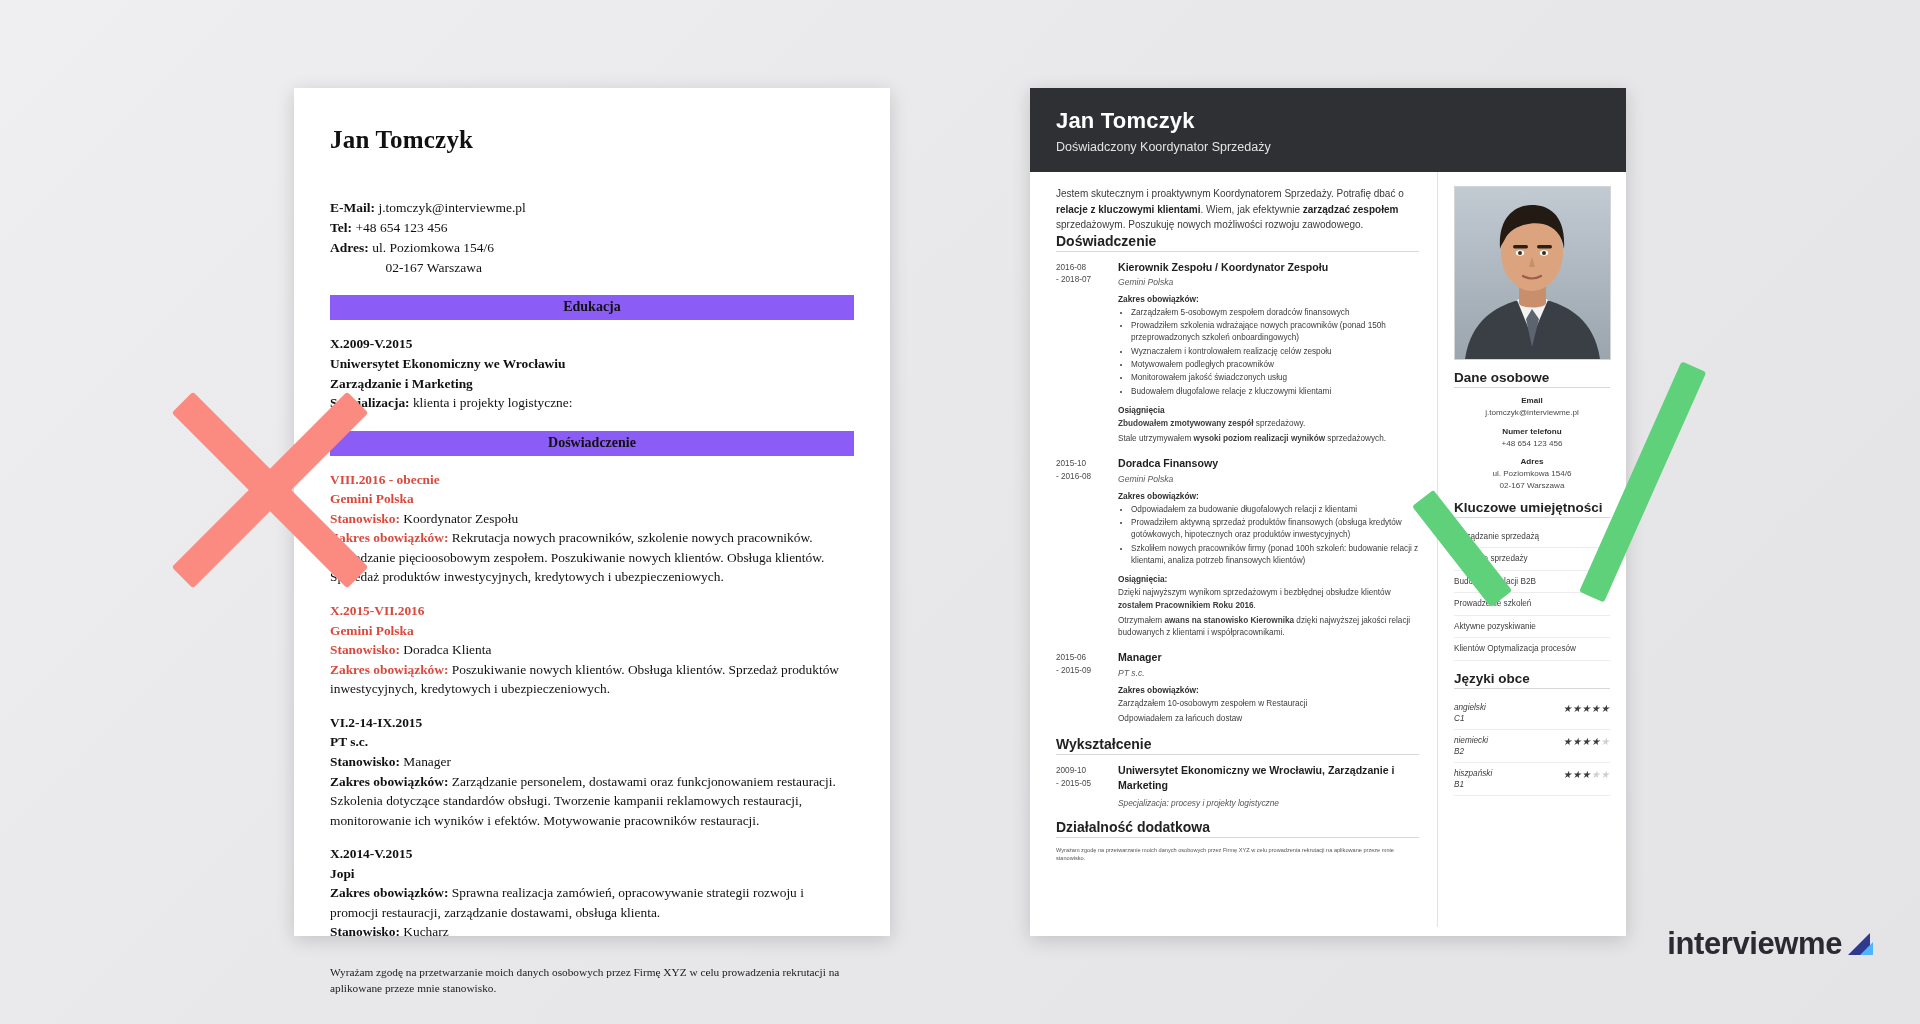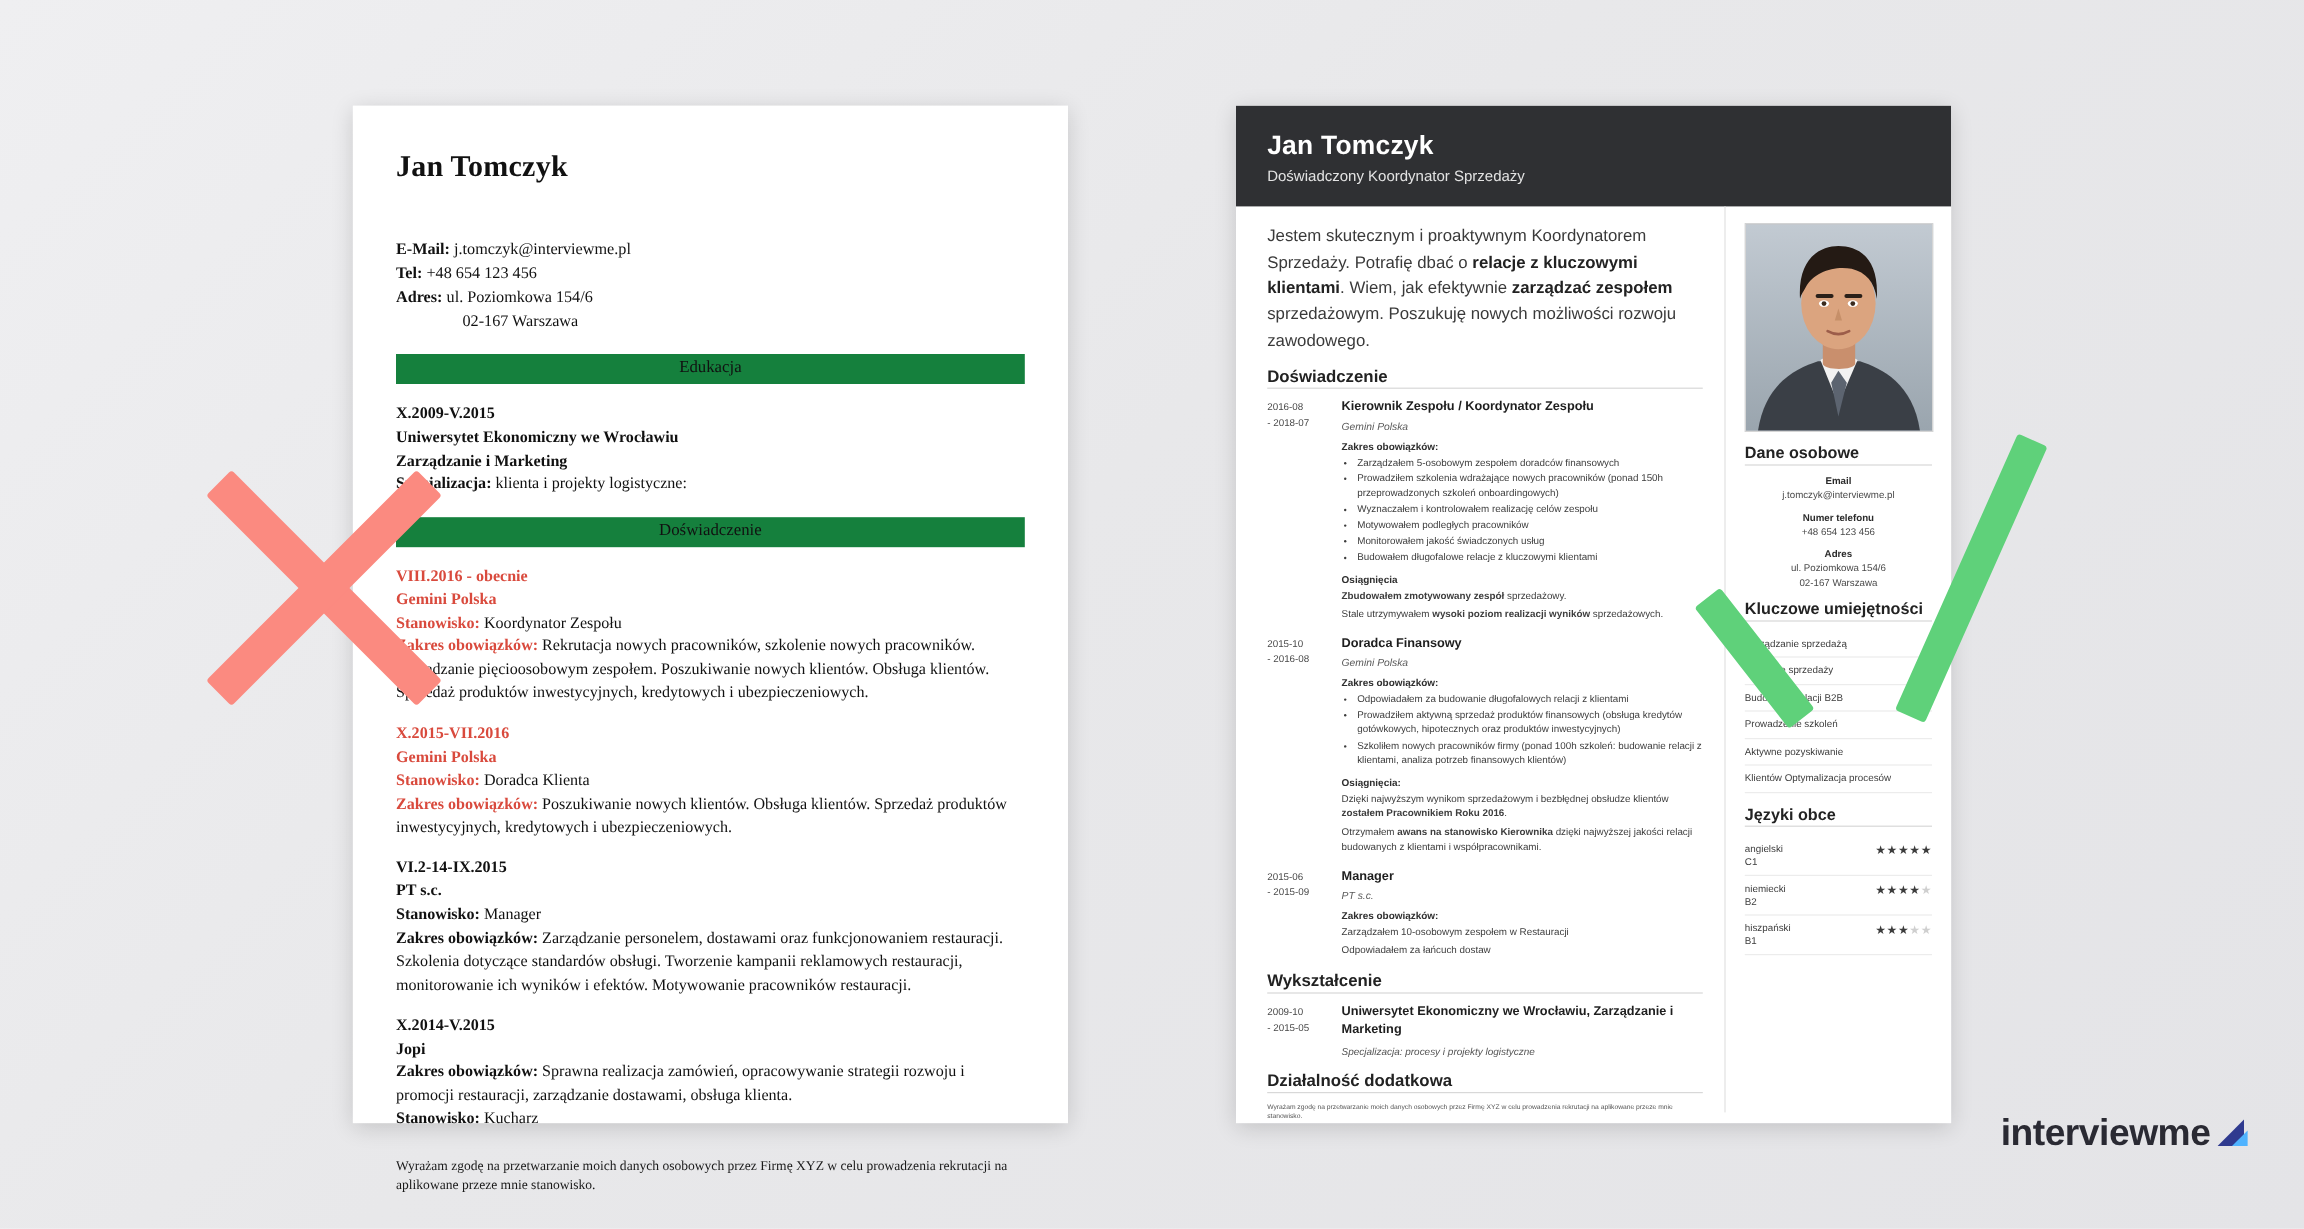--- a/index.html
+++ b/index.html
@@ -37,23 +37,23 @@
     padding-bottom: 10px;
   }
   .bad-contact {
     font-size: 13.5px;
     line-height: 1.47;
     margin-top: 34px;
   }
   .bad-contact .lbl { font-weight: bold; }
   .bad-contact .indent { display:inline-block; width: 52px; }
   .bad-secbar {
-    background: #15803d;
+    background: #8b5cf6;
     text-align: center;
-    font-weight: normal;
+    font-weight: bold;
     font-size: 14px;
     padding: 4px 0 5px 0;
     margin: 18px 0 14px 0;
   }
   .bad-block { font-size: 13.4px; line-height: 1.46; margin-bottom: 14px; }
   .bad-block .b { font-weight: bold; }
   .bad-red { color: #d94a3d; }
   .bad-note {
     font-size: 11.3px;
     line-height: 1.45;
@@ -148,24 +148,23 @@
     box-sizing: border-box;
     padding: 14px 18px 0 26px;
     border-right: 1px solid #e2e2e2;
   }
   .good-side {
     width: 188px;
     box-sizing: border-box;
     padding: 14px 16px 0 16px;
   }
   .summary {
-    font-size: 14px;
+    font-size: 10px;
     line-height: 1.55;
     color: #3a3a3a;
-    margin-bottom: 11px;
   }
   .summary b { font-weight: bold; color: #222; }
   .sec-title {
     font-size: 14px;
     font-weight: bold;
     color: #222;
     margin: 0 0 2px 0;
   }
   .sec-rule { border-bottom: 1px solid #d8d8d8; margin-bottom: 8px; }
   .entry { display: flex; margin-bottom: 11px; }
@@ -259,20 +258,21 @@
     padding: 5px 0 5px 0;
     border-bottom: 1px solid #ececec;
     line-height: 1.4;
   }
   .lang-row {
     display: flex;
     align-items: flex-start;
     justify-content: space-between;
     padding: 6px 0 6px 0;
     border-bottom: 1px solid #ececec;
+    font-style: italic;
   }
   .lang-row .lname { font-size: 8.2px; color: #3d3d3d; }
   .lang-row .llevel { font-size: 8.2px; color: #3d3d3d; margin-top: 2px; }
   .stars { font-size: 10px; letter-spacing: 0.5px; white-space: nowrap; }
   .stars .on { color: #3c3c3c; }
   .stars .off { color: #cfcfcf; }
 
   
   .logo {
     position: absolute;

